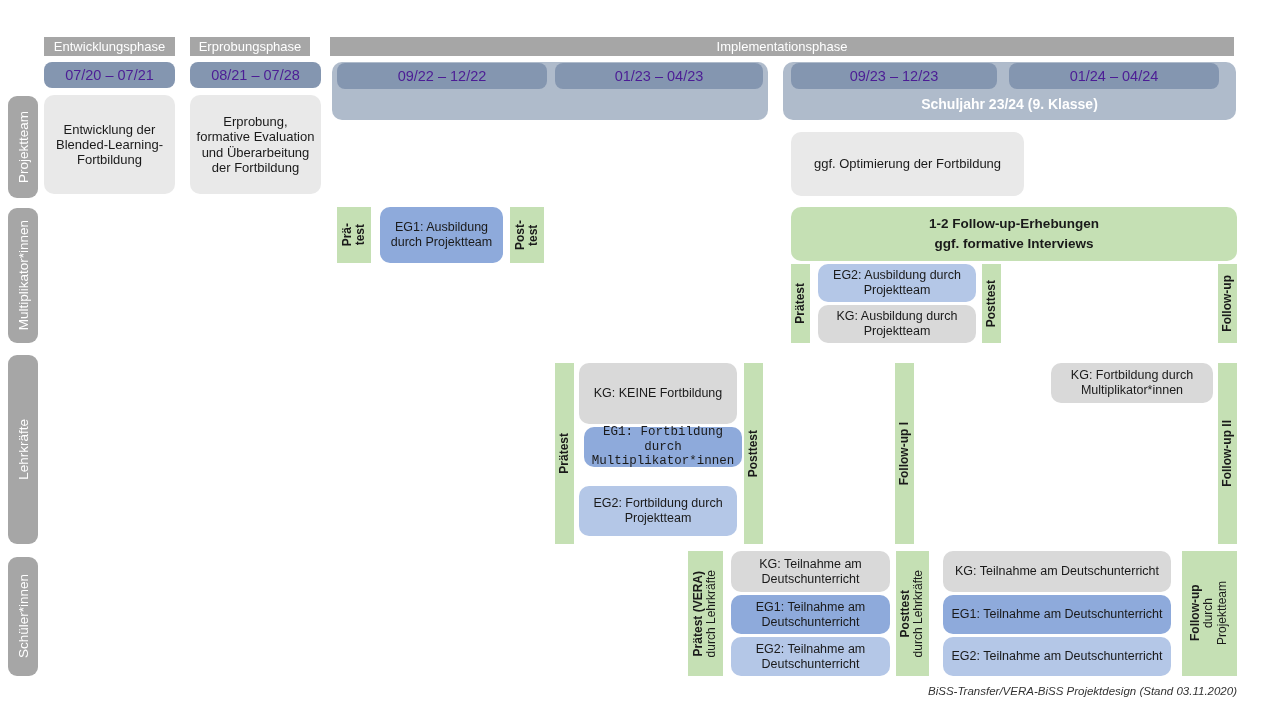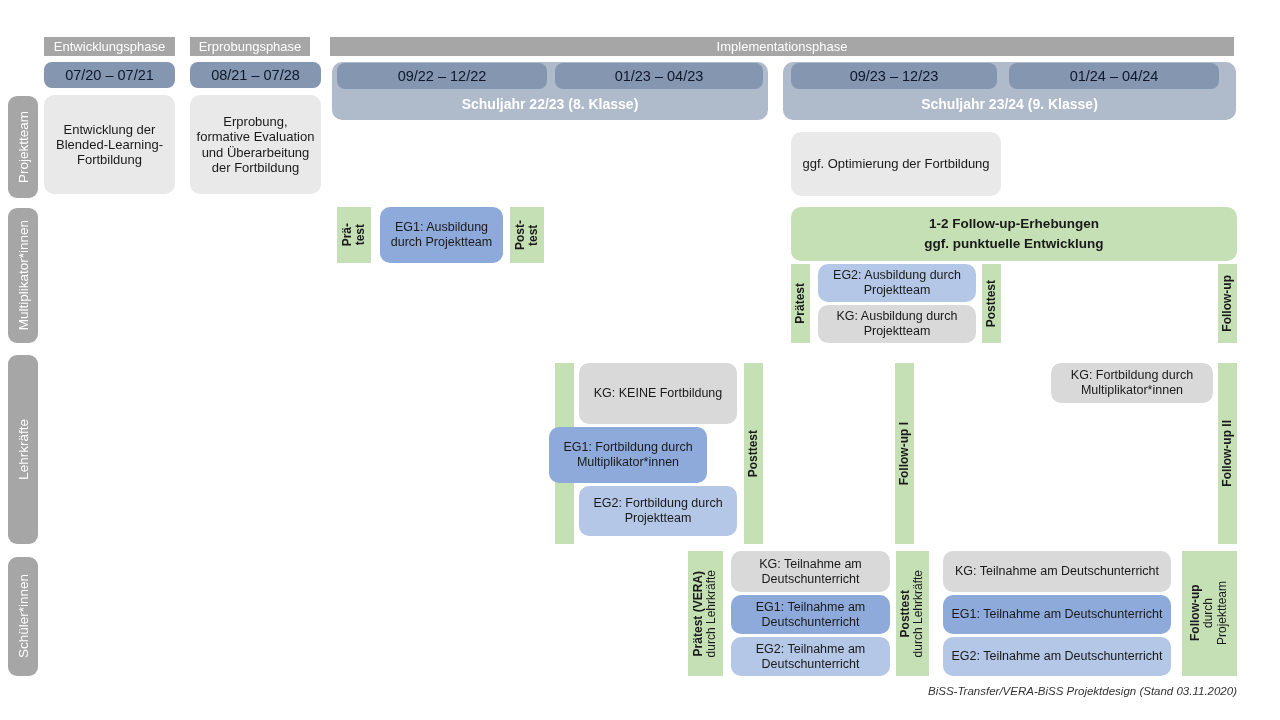--- a/index.html
+++ b/index.html
@@ -6,21 +6,21 @@
   body{
     width:1280px;height:720px;position:relative;background:#ffffff;
     font-family:"Liberation Sans", sans-serif;color:#1a1a1a;overflow:hidden;
   }
   .abs{position:absolute;box-sizing:border-box;}
   .flexc{display:flex;align-items:center;justify-content:center;text-align:center;}
 
   
   .phase{background:#a6a6a6;color:#ffffff;font-size:13px;height:19px;}
   
-  .datebar{background:#8496b0;color:#0f172a;font-size:14.5px;border-radius:8px;height:26px;}
+  .datebar{background:#8496b0;color:#4c1d95;font-size:14.5px;border-radius:8px;height:26px;}
   
   .yearbox{background:#afbbcb;border-radius:10px;height:58px;}
   .yearlabel{position:absolute;left:0;right:0;top:34px;text-align:center;color:#ffffff;
              font-weight:bold;font-size:14px;}
   
   .rowlabel{background:#a6a6a6;border-radius:9px;color:#ffffff;font-size:13.5px;}
   
   .box{border-radius:10px;font-size:12.5px;line-height:1.18;padding:3px 6px;}
   .bg-lightgray{background:#e9e9e9;}
   .bg-kg{background:#d9d9d9;}
@@ -41,21 +41,20 @@
 <div class="abs phase flexc" style="left:44px;top:37px;width:131px;">Entwicklungsphase</div>
 <div class="abs phase flexc" style="left:190px;top:37px;width:120px;">Erprobungsphase</div>
 <div class="abs phase flexc" style="left:330px;top:37px;width:904px;">Implementationsphase</div>
 
 <div class="abs datebar flexc" style="left:44px;top:62px;width:131px;">07/20 – 07/21</div>
 <div class="abs datebar flexc" style="left:190px;top:62px;width:131px;">08/21 – 07/28</div>
 
 <div class="abs yearbox" style="left:332px;top:62px;width:436px;">
   <div class="abs datebar flexc" style="left:5px;top:1px;width:210px;">09/22 – 12/22</div>
   <div class="abs datebar flexc" style="left:223px;top:1px;width:208px;">01/23 – 04/23</div>
-  <div class="yearlabel">Schuljahr 22/23 (8. Klasse)</div>
 </div>
 
 <div class="abs yearbox" style="left:783px;top:62px;width:453px;">
   <div class="abs datebar flexc" style="left:8px;top:1px;width:206px;">09/23 – 12/23</div>
   <div class="abs datebar flexc" style="left:226px;top:1px;width:210px;">01/24 – 04/24</div>
   <div class="yearlabel">Schuljahr 23/24 (9. Klasse)</div>
 </div>
 
 <div class="abs rowlabel flexc" style="left:8px;top:96px;width:30px;height:102px;">
   <div class="vtext">Projektteam</div>
@@ -65,58 +64,58 @@
 </div>
 <div class="abs rowlabel flexc" style="left:8px;top:355px;width:30px;height:189px;">
   <div class="vtext">Lehrkräfte</div>
 </div>
 <div class="abs rowlabel flexc" style="left:8px;top:557px;width:30px;height:119px;">
   <div class="vtext">Schüler*innen</div>
 </div>
 
 <div class="abs box bg-lightgray flexc fs13" style="left:44px;top:95px;width:131px;height:99px;">Entwicklung der Blended-Learning-Fortbildung</div>
 <div class="abs box bg-lightgray flexc fs13" style="left:190px;top:95px;width:131px;height:99px;">Erprobung, formative Evaluation und Überarbeitung der Fortbildung</div>
-<div class="abs box bg-lightgray flexc fs13" style="left:791px;top:132px;width:210px;height:64px;">ggf. Optimierung der Fortbildung</div>
+<div class="abs box bg-lightgray flexc fs13" style="left:791px;top:132px;width:233px;height:64px;">ggf. Optimierung der Fortbildung</div>
 
 <div class="abs green flexc" style="left:337px;top:207px;width:34px;height:56px;">
   <div class="vtext">
     <span>Prä-</span>
     <span>test</span>
   </div>
 </div>
 <div class="abs box bg-eg1 flexc" style="left:380px;top:207px;width:123px;height:56px;">EG1: Ausbildung durch Projektteam</div>
 <div class="abs green flexc" style="left:510px;top:207px;width:34px;height:56px;">
   <div class="vtext">
     <span>Post-</span>
     <span>test</span>
   </div>
 </div>
 
 <div class="abs greenbox flexc" style="left:791px;top:207px;width:446px;height:54px;flex-direction:column;">
   <span>1-2 Follow-up-Erhebungen</span>
-  <span>ggf. punktuelle Entwicklung</span>
+  <span>ggf. formative Interviews</span>
 </div>
 
 <div class="abs green flexc" style="left:791px;top:264px;width:19px;height:79px;">
   <div class="vtext">Prätest</div>
 </div>
 <div class="abs box bg-eg2 flexc" style="left:818px;top:264px;width:158px;height:38px;">EG2: Ausbildung durch Projektteam</div>
 <div class="abs box bg-kg flexc" style="left:818px;top:305px;width:158px;height:38px;">KG: Ausbildung durch Projektteam</div>
 <div class="abs green flexc" style="left:982px;top:264px;width:19px;height:79px;">
   <div class="vtext">Posttest</div>
 </div>
 <div class="abs green flexc" style="left:1218px;top:264px;width:19px;height:79px;">
   <div class="vtext">Follow-up</div>
 </div>
 
 <div class="abs green flexc" style="left:555px;top:363px;width:19px;height:181px;">
   <div class="vtext">Prätest</div>
 </div>
 <div class="abs box bg-kg flexc" style="left:579px;top:363px;width:158px;height:61px;">KG: KEINE Fortbildung</div>
-<div class="abs box bg-eg1 flexc" style="left:549px;top:427px;width:158px;height:56px;">EG1: Fortbildung durch Multiplikator*innen</div>
+<div class="abs box bg-eg1 flexc" style="left:584px;top:427px;width:158px;height:40px;font-family:Liberation Mono, monospace;">EG1: Fortbildung durch Multiplikator*innen</div>
 <div class="abs box bg-eg2 flexc" style="left:579px;top:486px;width:158px;height:50px;">EG2: Fortbildung durch Projektteam</div>
 <div class="abs green flexc" style="left:744px;top:363px;width:19px;height:181px;">
   <div class="vtext">Posttest</div>
 </div>
 <div class="abs green flexc" style="left:895px;top:363px;width:19px;height:181px;">
   <div class="vtext">Follow-up I</div>
 </div>
 <div class="abs box bg-kg flexc" style="left:1051px;top:363px;width:162px;height:40px;">KG: Fortbildung durch Multiplikator*innen</div>
 <div class="abs green flexc" style="left:1218px;top:363px;width:19px;height:181px;">
   <div class="vtext">Follow-up II</div>

